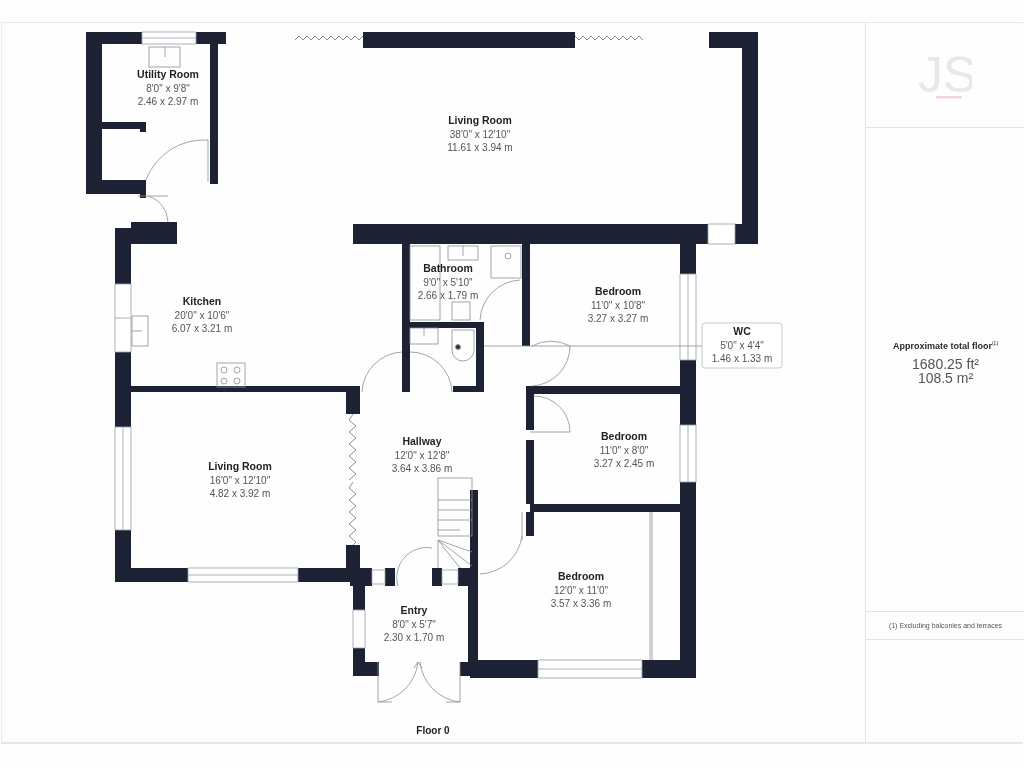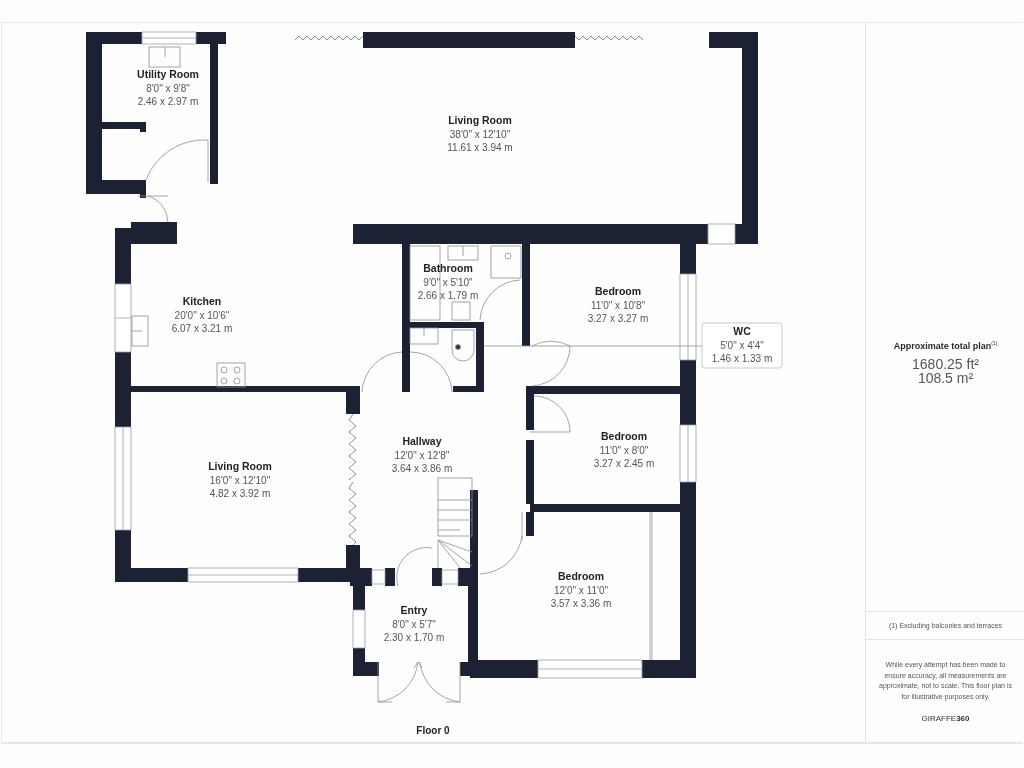--- a/index.html
+++ b/index.html
@@ -230,25 +230,27 @@
   </g>
   <g>
     <text class="rn" x="414" y="614" text-anchor="middle">Entry</text>
     <text class="rd" x="414" y="628" text-anchor="middle">8'0" x 5'7"</text>
     <text class="rd" x="414" y="641" text-anchor="middle">2.30 x 1.70 m</text>
   </g>
   <text class="rn" style="font-size:10px" x="433" y="734" text-anchor="middle">Floor 0</text>
 </svg>
 
 <div id="side">
+  <div class="sec sec-logo">
+    <svg class="logo" viewBox="0 0 56 60">
+      <text x="2" y="48" font-size="50" fill="#e9e7ea" font-family="Liberation Serif, serif">JS</text>
+      <rect x="20" y="52" width="26" height="2.5" fill="#f3d6da"></rect>
+    </svg>
+  </div>
   <div class="sec sec-area">
-    <div class="area-title"><span>Approximate total plan</span><sup>(1)</sup></div>
+    <div class="area-title"><span>Approximate total floor</span><sup>(1)</sup></div>
     <div class="area-v" style="top:228px">1680.25 ft²</div>
     <div class="area-v" style="top:242px">108.5 m²</div>
   </div>
   <div class="sec sec-note">
     <div class="note">(1) Excluding balconies and terraces</div>
   </div>
-  <div class="sec sec-disc">
-    <div class="disc">While every attempt has been made to ensure accuracy, all measurements are approximate, not to scale. This floor plan is for illustrative purposes only.</div>
-    <div class="brand"><span>GIRAFFE</span><b>360</b></div>
-  </div>
 </div>
 
 </body></html>

